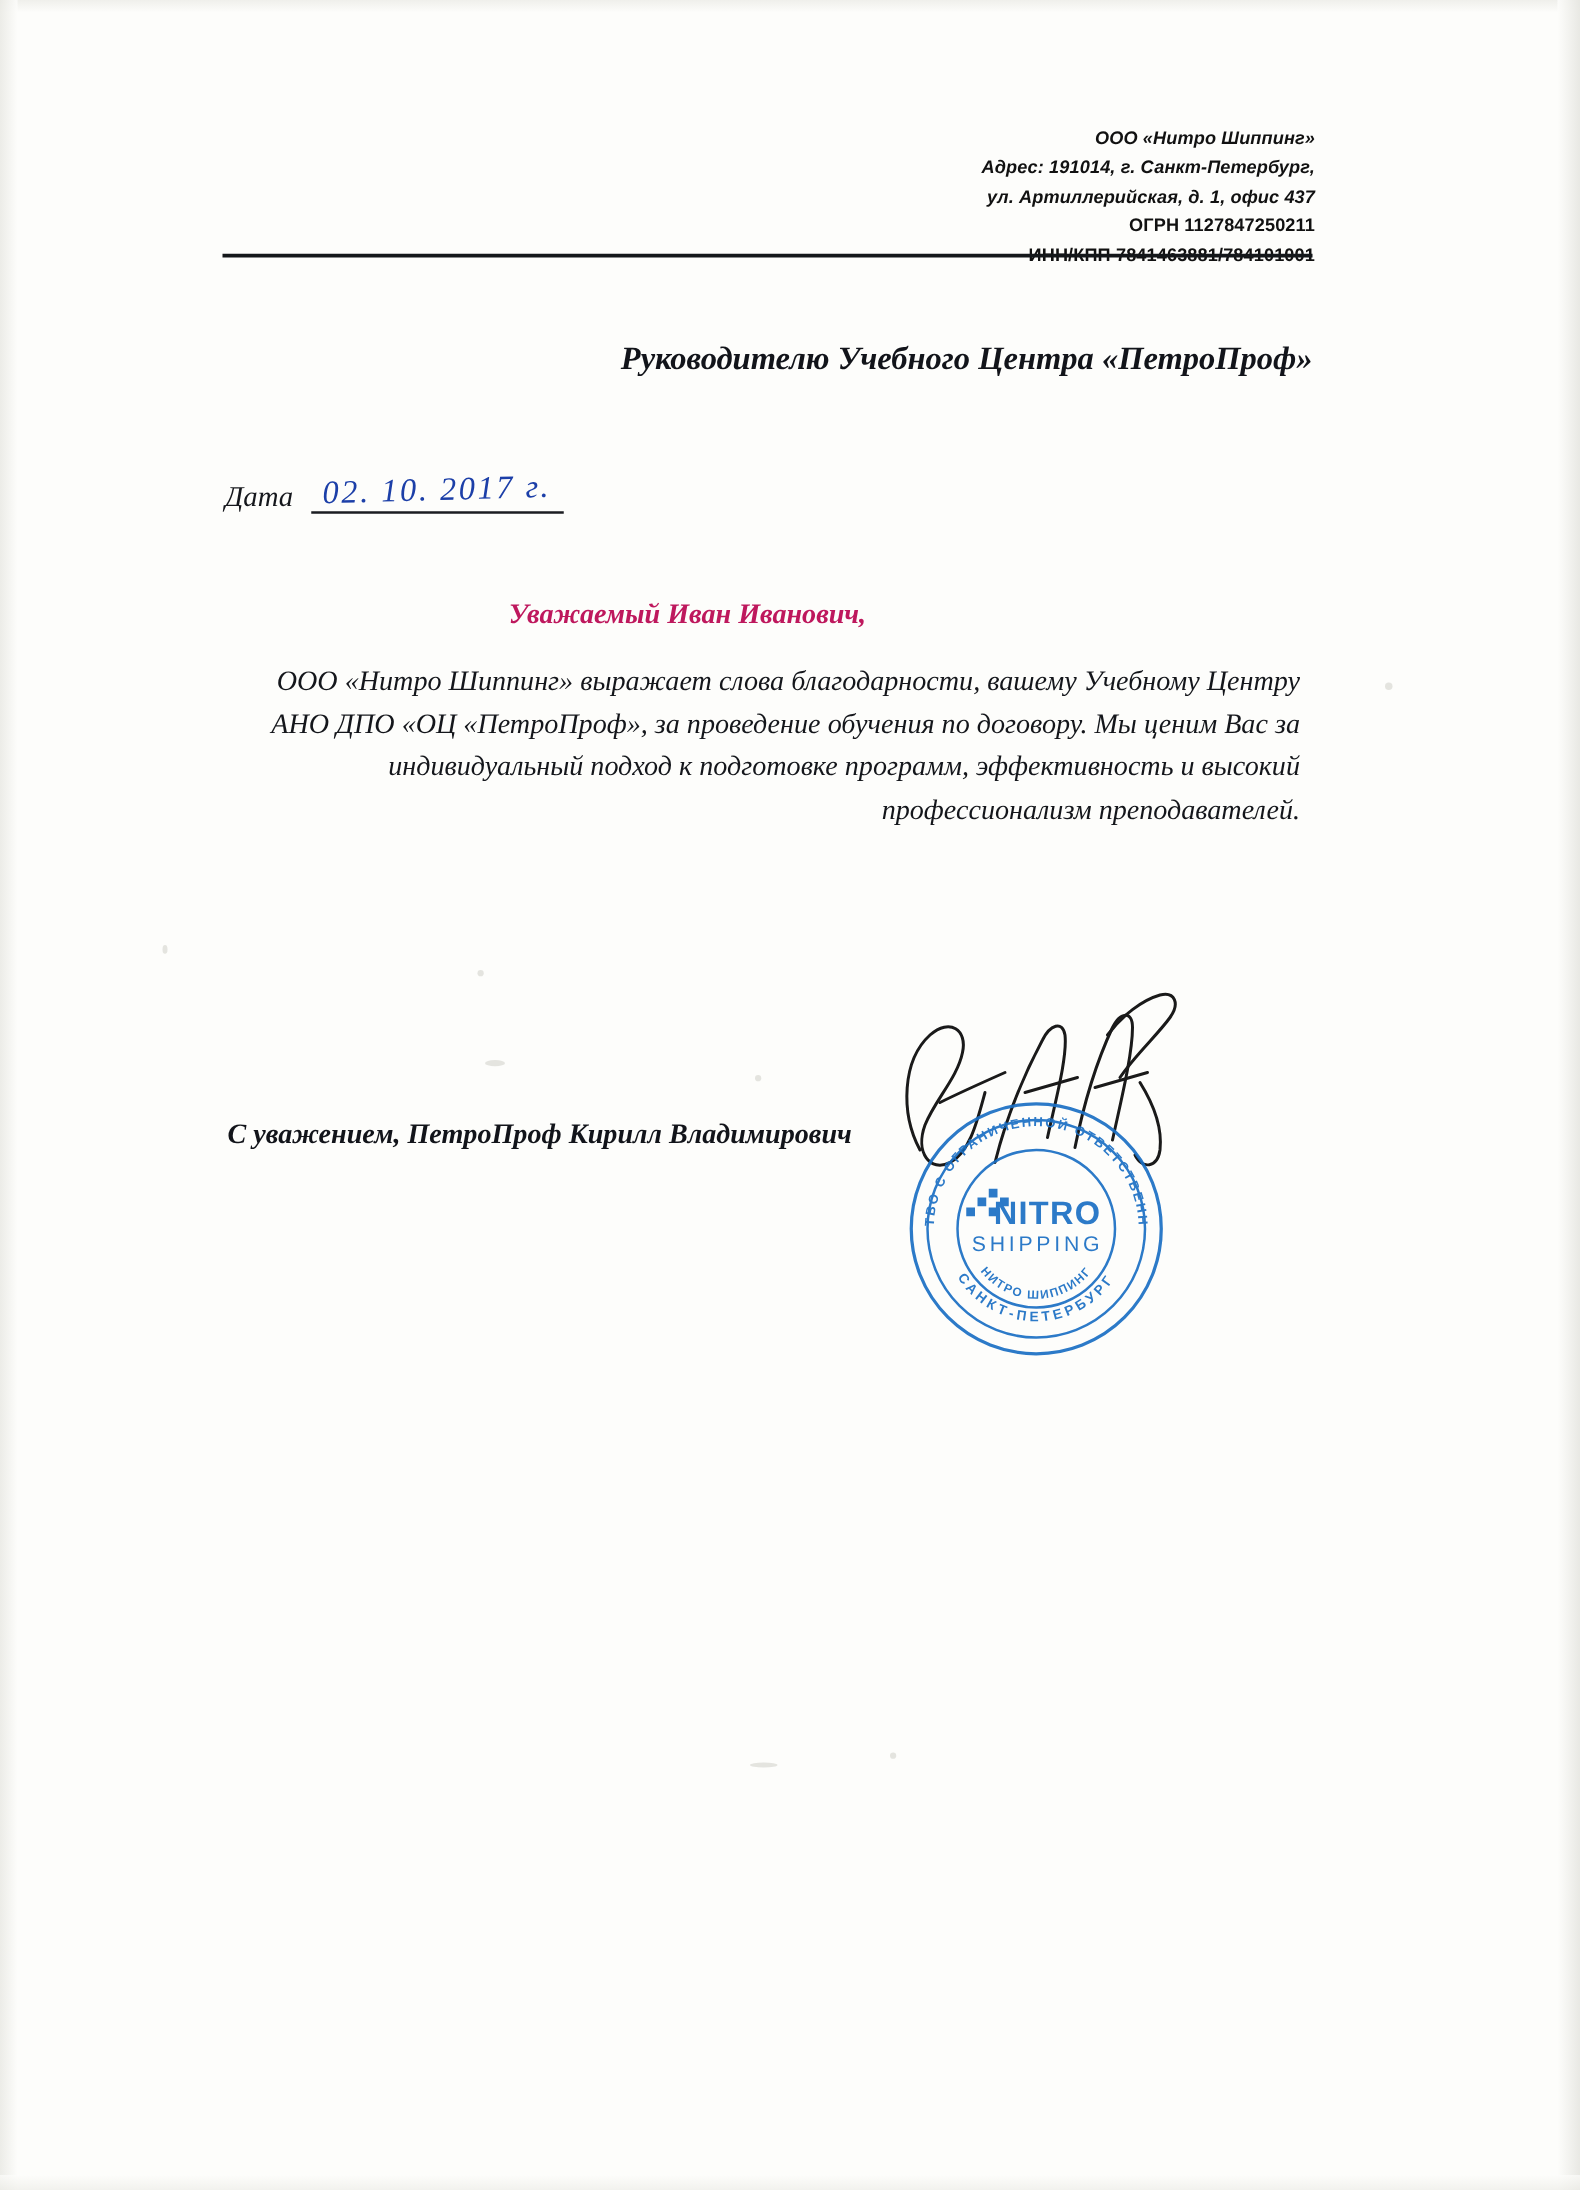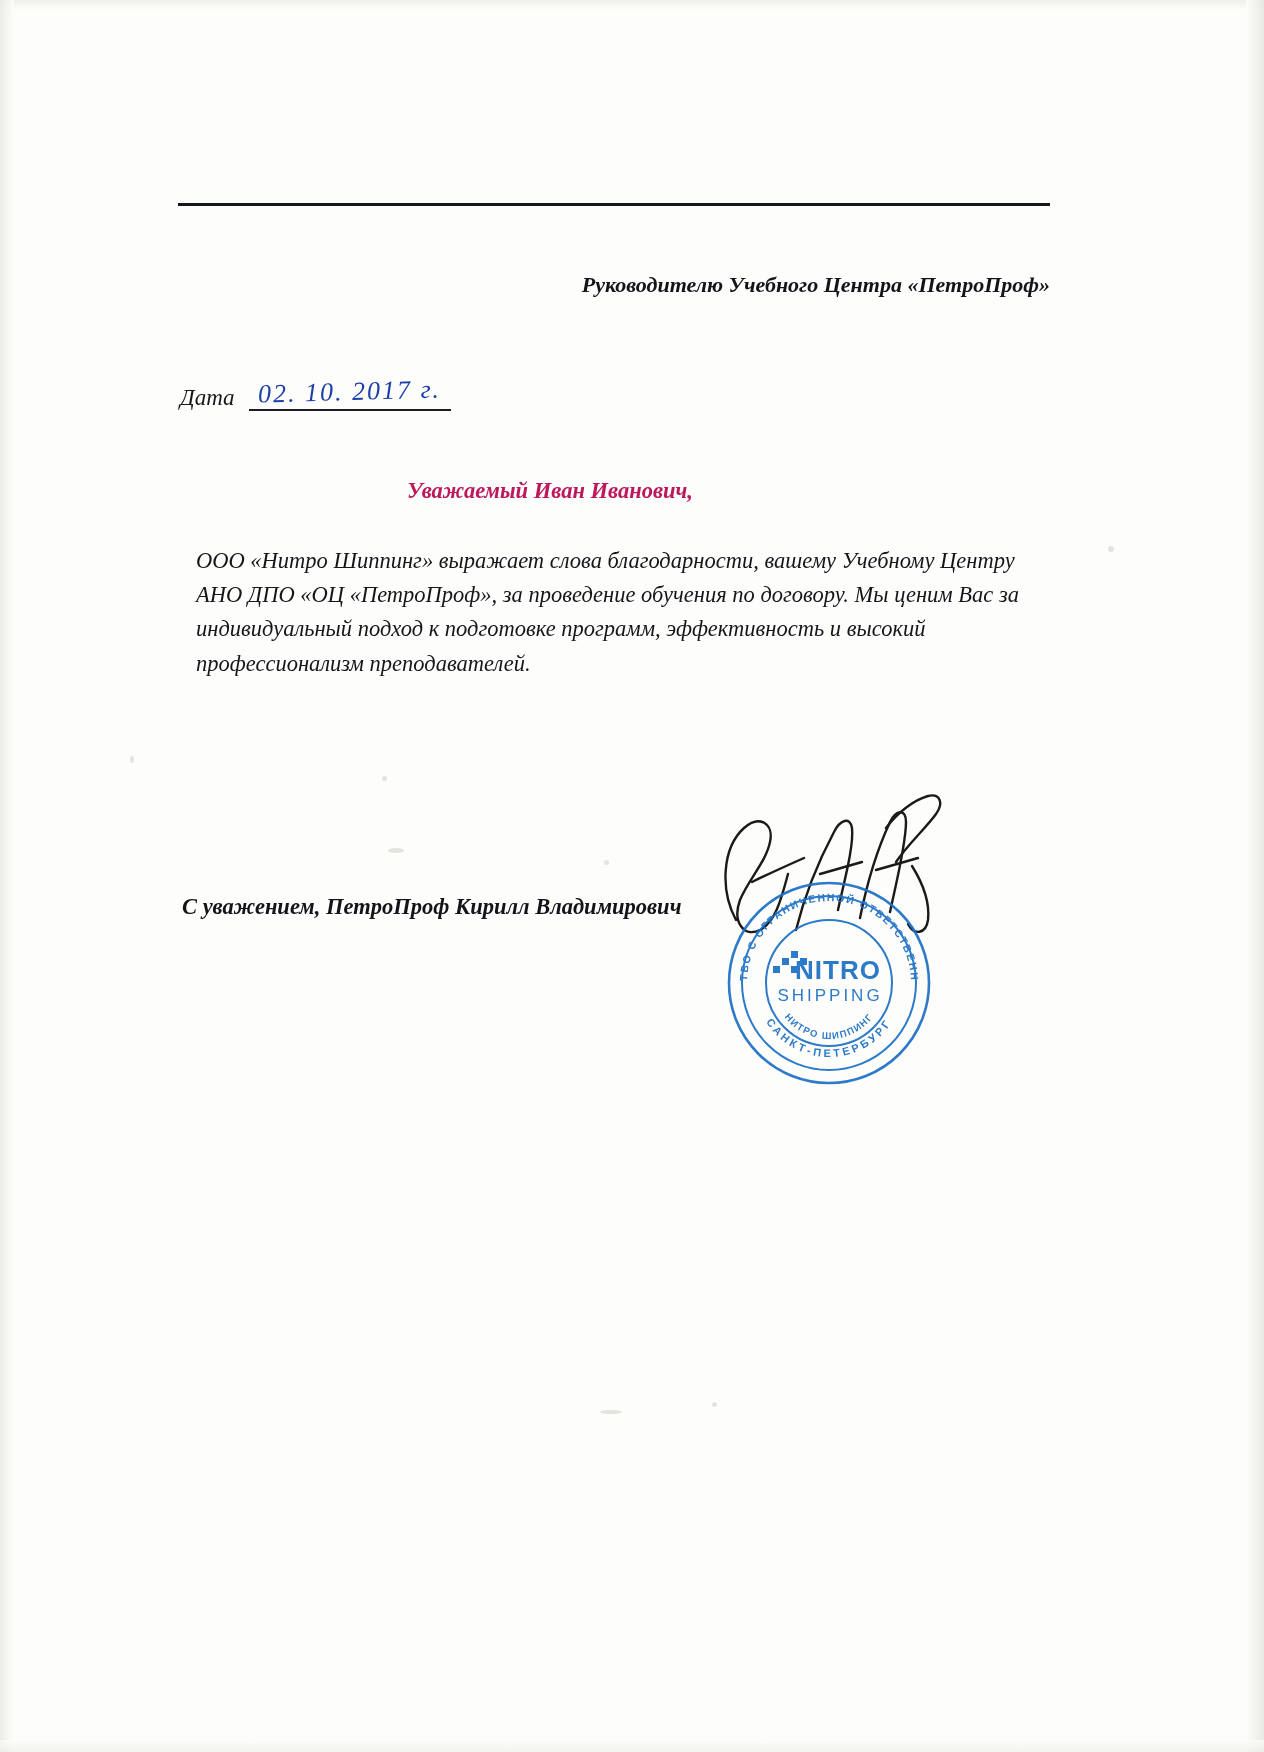--- a/index.html
+++ b/index.html
@@ -76,21 +76,21 @@
   
   .addressee {
     position: absolute;
     left: 0;
     top: 272px;
     width: 1050px;
     text-align: right;
     font-family: "Liberation Serif", serif;
     font-weight: bold;
     font-style: italic;
-    font-size: 22px;
+    font-size: 26px;
     color: #12141a;
   }
 
   
   .date-row {
     position: absolute;
     left: 180px;
     top: 377px;
     display: flex;
     align-items: flex-end;
@@ -134,22 +134,21 @@
     color: #be185d;
     padding-left: 45px;
   }
   .para {
     position: absolute;
     font-family: "Liberation Serif", serif;
     font-style: italic;
     font-size: 22.5px;
     line-height: 1.52;
     color: #14161b;
-    text-align: left;
-    margin-top: 16px;
+    text-align: right;
   }
   .para-1 {
     left: 196px;
     top: 528px;
     width: 844px;
   }
   .para-2 {
     left: 206px;
     top: 658px;
     width: 824px;
@@ -209,20 +208,27 @@
   <div class="scan-edge-bottom"></div>
 
   <div class="speck" style="left:130px; top:756px; width:4px; height:7px;"></div>
   <div class="speck" style="left:382px; top:776px; width:5px; height:5px;"></div>
   <div class="speck" style="left:604px; top:860px; width:5px; height:5px;"></div>
   <div class="speck" style="left:388px; top:848px; width:16px; height:5px;"></div>
   <div class="speck" style="left:600px; top:1410px; width:22px; height:4px;"></div>
   <div class="speck" style="left:712px; top:1402px; width:5px; height:5px;"></div>
   <div class="speck" style="left:1108px; top:546px; width:6px; height:6px;"></div>
 
+  <div class="letterhead">
+    <div>ООО «Нитро Шиппинг»</div>
+    <div>Адрес: 191014, г. Санкт-Петербург,</div>
+    <div>ул. Артиллерийская, д. 1, офис 437</div>
+    <div class="plain">ОГРН 1127847250211</div>
+    <div class="plain">ИНН/КПП 7841463881/784101001</div>
+  </div>
 
   <div class="rule"></div>
 
   <div class="addressee">Руководителю Учебного Центра «ПетроПроф»</div>
 
   <div class="date-row">
     <span class="date-label">Дата</span>
     <span class="date-value-wrap">
       <span class="date-value">02. 10. 2017 г.</span>
     </span>

